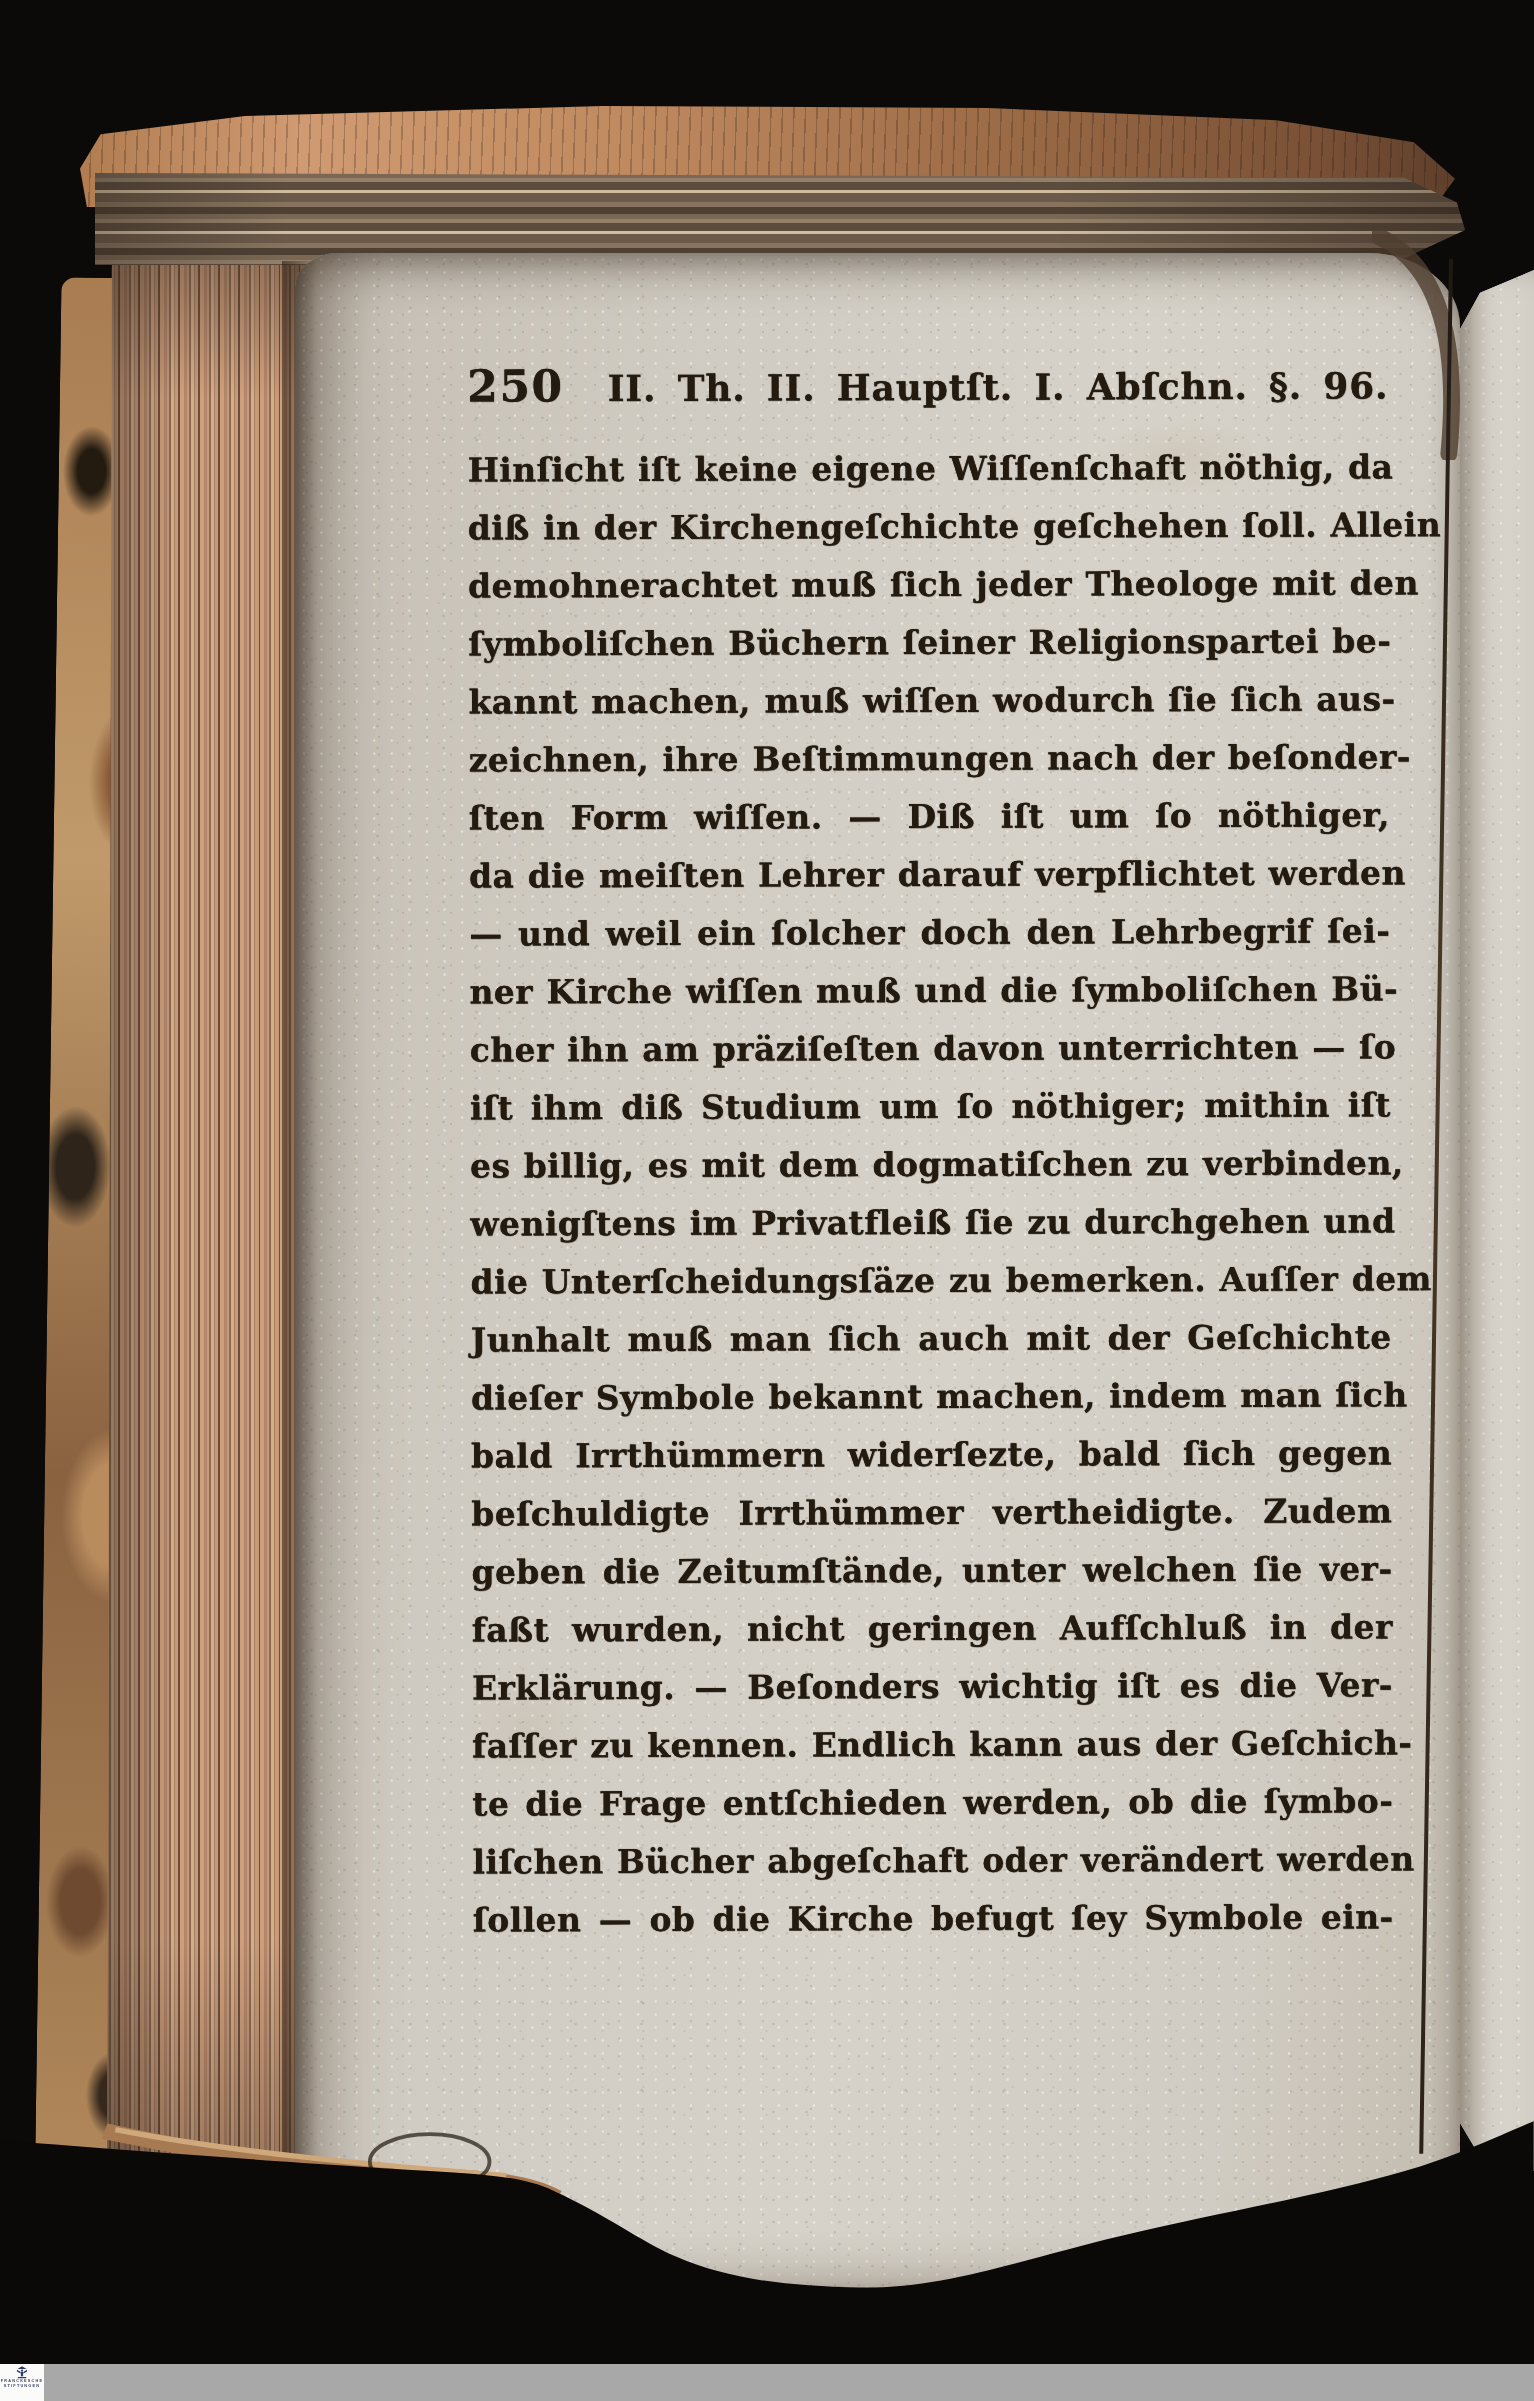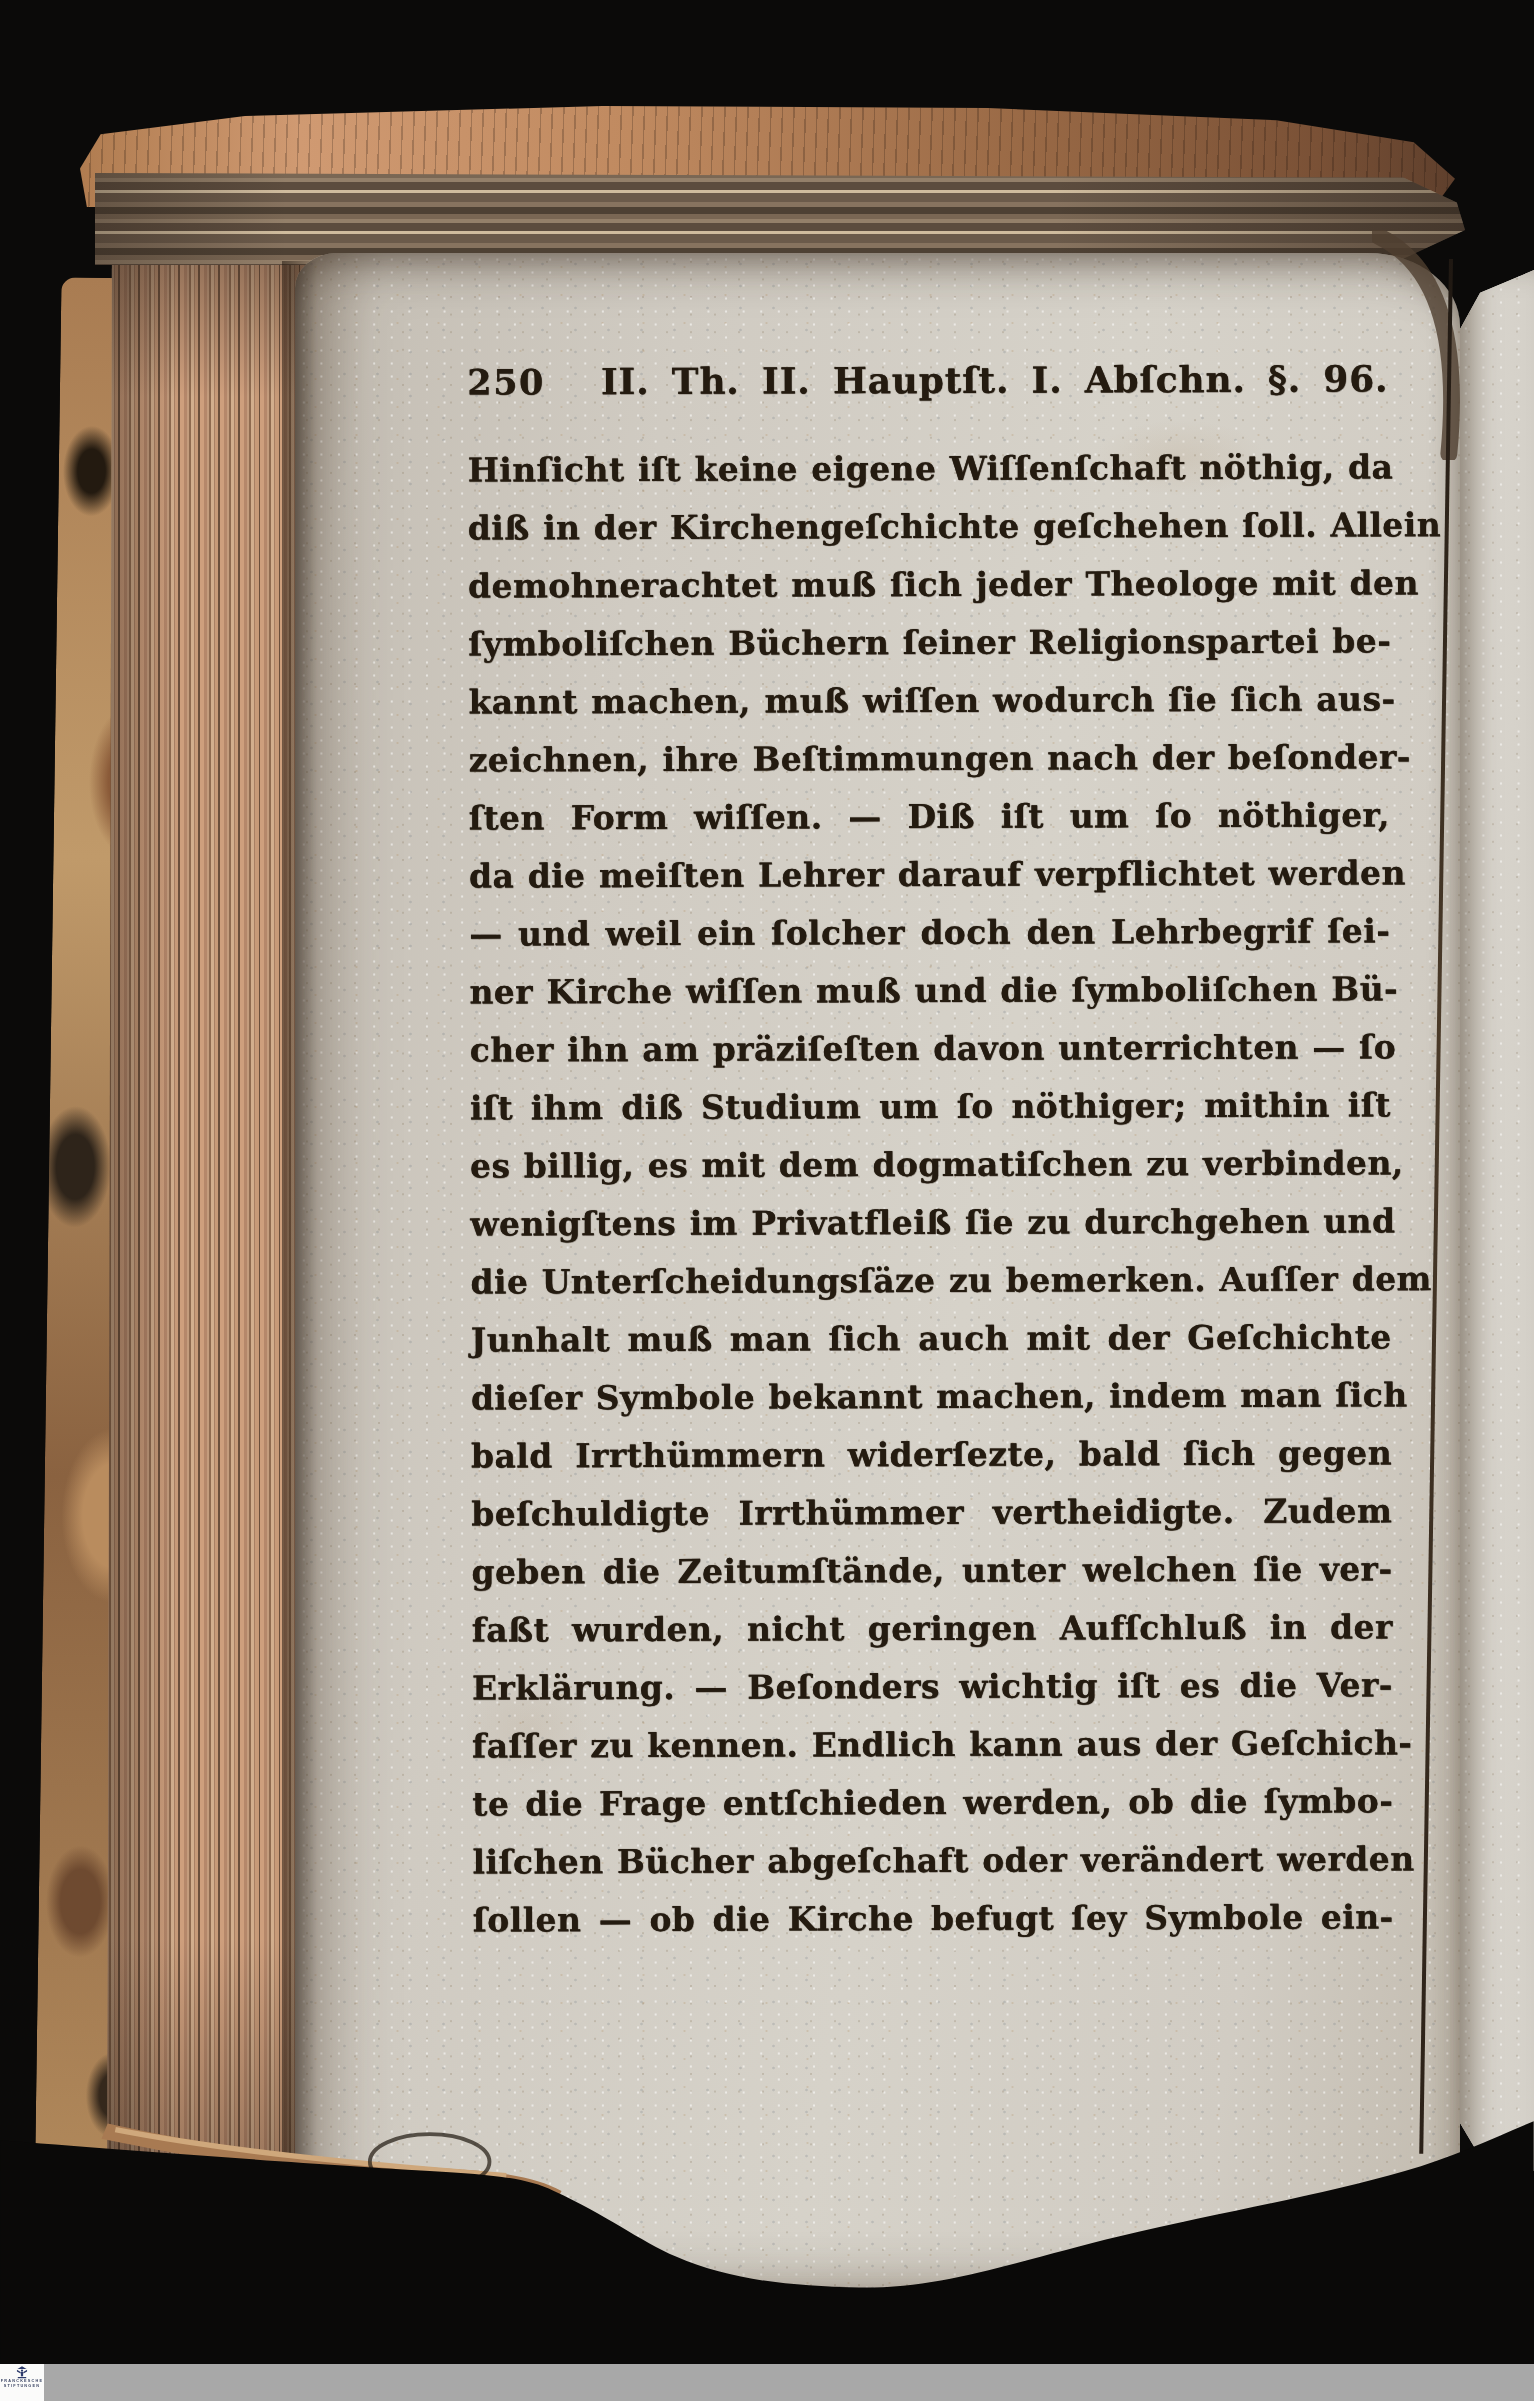--- a/index.html
+++ b/index.html
@@ -91,21 +91,21 @@
     text-shadow:0 0 0.8px rgba(36,27,16,.85);margin-left:44px;}
 
   
   .corner-arc{position:absolute;left:1372px;top:230px;z-index:5;}
 
   
   .text-block{position:absolute;left:470px;top:359px;width:921px;
     transform:rotate(-0.2deg);color:#241b10;z-index:8;}
   .header{display:flex;align-items:baseline;height:64px;
     font-weight:700;text-shadow:0 0 0.8px rgba(36,27,16,.9),0.5px 0.6px 0 rgba(36,27,16,.3);}
-  .page-num{font-size:35px;margin-right:56px;letter-spacing:1.5px;}
+  .page-num{font-size:44px;margin-right:44px;letter-spacing:1.5px;}
   .running-title{flex:1;font-size:36px;text-align:justify;text-align-last:justify;letter-spacing:0.8px;}
   .body-lines{margin-top:17px;}
   .line{height:58px;line-height:58px;font-size:33px;font-weight:700;
     text-align:justify;text-align-last:justify;letter-spacing:0.4px;word-spacing:1.5px;
     white-space:nowrap;
     text-shadow:0 0 0.8px rgba(36,27,16,.9),0.5px 0.6px 0 rgba(36,27,16,.3);}
 
   
   .bottom-svg{position:absolute;left:0;top:2033px;z-index:7;}
 

